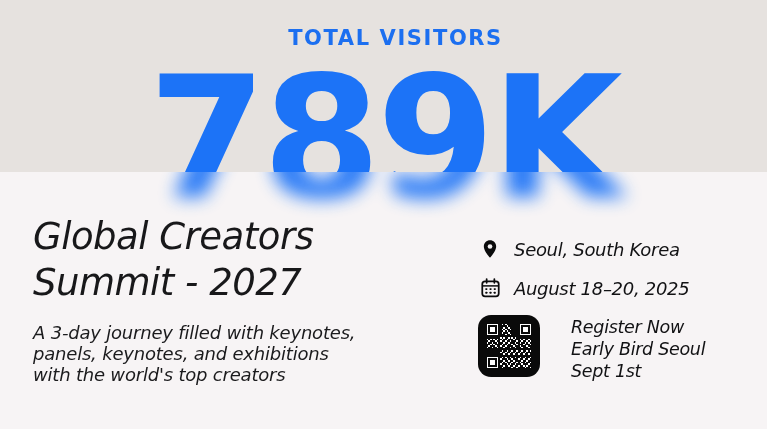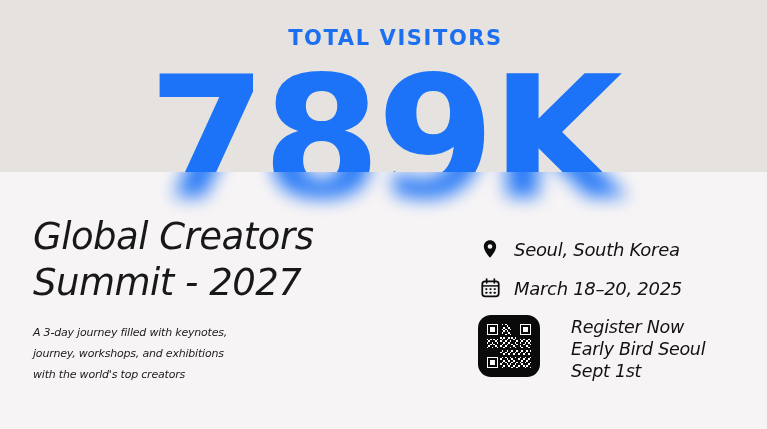--- a/index.html
+++ b/index.html
@@ -115,21 +115,21 @@
     font-weight: 300;
     font-size: 37px;
     line-height: 46px;
     letter-spacing: -0.5px;
     color: #18181A;
     margin: 0;
   }
   .event-desc {
     margin: 16px 0 0 0;
     font-family: "DejaVu Sans", sans-serif;
-    font-size: 11px;
+    font-size: 18px;
     line-height: 21px;
     color: #1B1B1D;
     letter-spacing: -0.2px;
   }
 
   
   .right-col {
     position: absolute;
     left: 478px;
     top: 236px;
@@ -200,21 +200,21 @@
 
   <div class="content">
 
     <div class="left-col">
       <h1 class="event-title">
         <span>Global Creators</span><br>
         <span>Summit - 2027</span>
       </h1>
       <p class="event-desc">
         <span>A 3-day journey filled with keynotes,</span><br>
-        <span>journey, workshops, and exhibitions</span><br>
+        <span>panels, keynotes, and exhibitions</span><br>
         <span>with the world's top creators</span>
       </p>
     </div>
 
     <div class="right-col">
 
       <div class="meta-row">
         <span class="meta-icon">
           <svg viewBox="0 0 24 24" width="20" height="22" aria-hidden="true">
             <path d="M12 1.6c-4.1 0-7.4 3.3-7.4 7.4 0 5.4 6.6 12.6 6.9 12.9a0.7 0.7 0 0 0 1 0c0.3-0.3 6.9-7.5 6.9-12.9 0-4.1-3.3-7.4-7.4-7.4z" fill="#0B0B0C"></path>
@@ -233,21 +233,21 @@
             <g fill="#0B0B0C">
               <rect x="6.1" y="12.2" width="2.3" height="2.1" rx="0.5"></rect>
               <rect x="10.9" y="12.2" width="2.3" height="2.1" rx="0.5"></rect>
               <rect x="15.7" y="12.2" width="2.3" height="2.1" rx="0.5"></rect>
               <rect x="6.1" y="16.4" width="2.3" height="2.1" rx="0.5"></rect>
               <rect x="10.9" y="16.4" width="2.3" height="2.1" rx="0.5"></rect>
               <rect x="15.7" y="16.4" width="2.3" height="2.1" rx="0.5"></rect>
             </g>
           </svg>
         </span>
-        <span class="meta-text">March 18–20, 2025</span>
+        <span class="meta-text">August 18–20, 2025</span>
       </div>
 
       <div class="cta-row">
         <span class="qr-box">
           <svg viewBox="0 0 29 29" shape-rendering="crispEdges" aria-hidden="true">
             <rect width="29" height="29" fill="#0A0A0A"></rect>
             <g fill="#FFFFFF">
 
               <rect x="1" y="1" width="7" height="7"></rect>
               <rect x="21" y="1" width="7" height="7"></rect>

